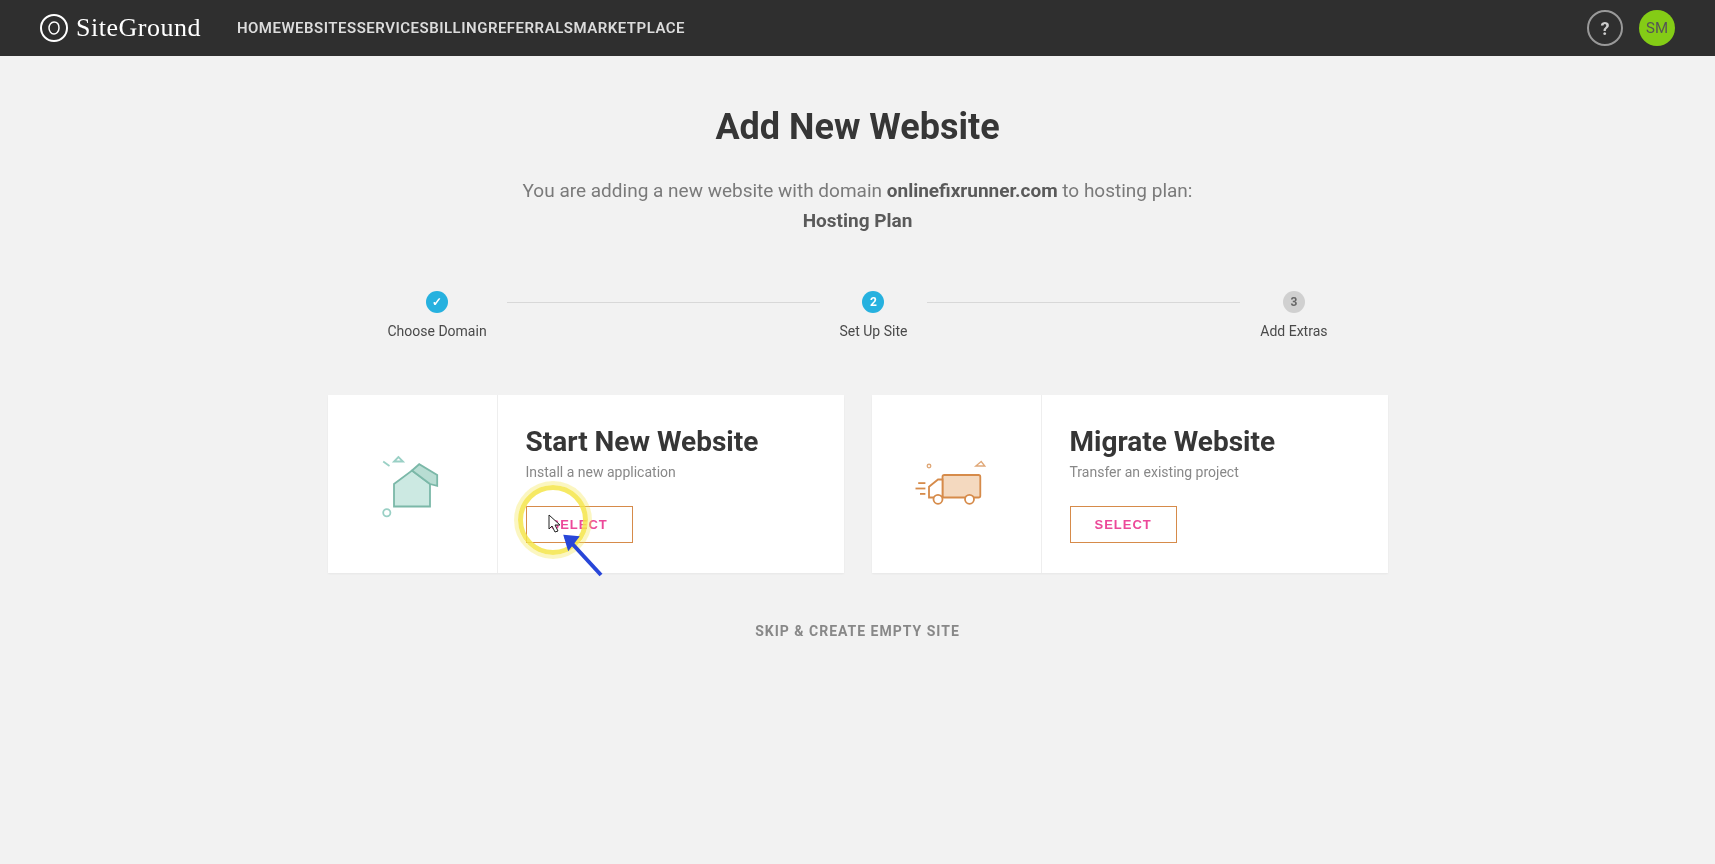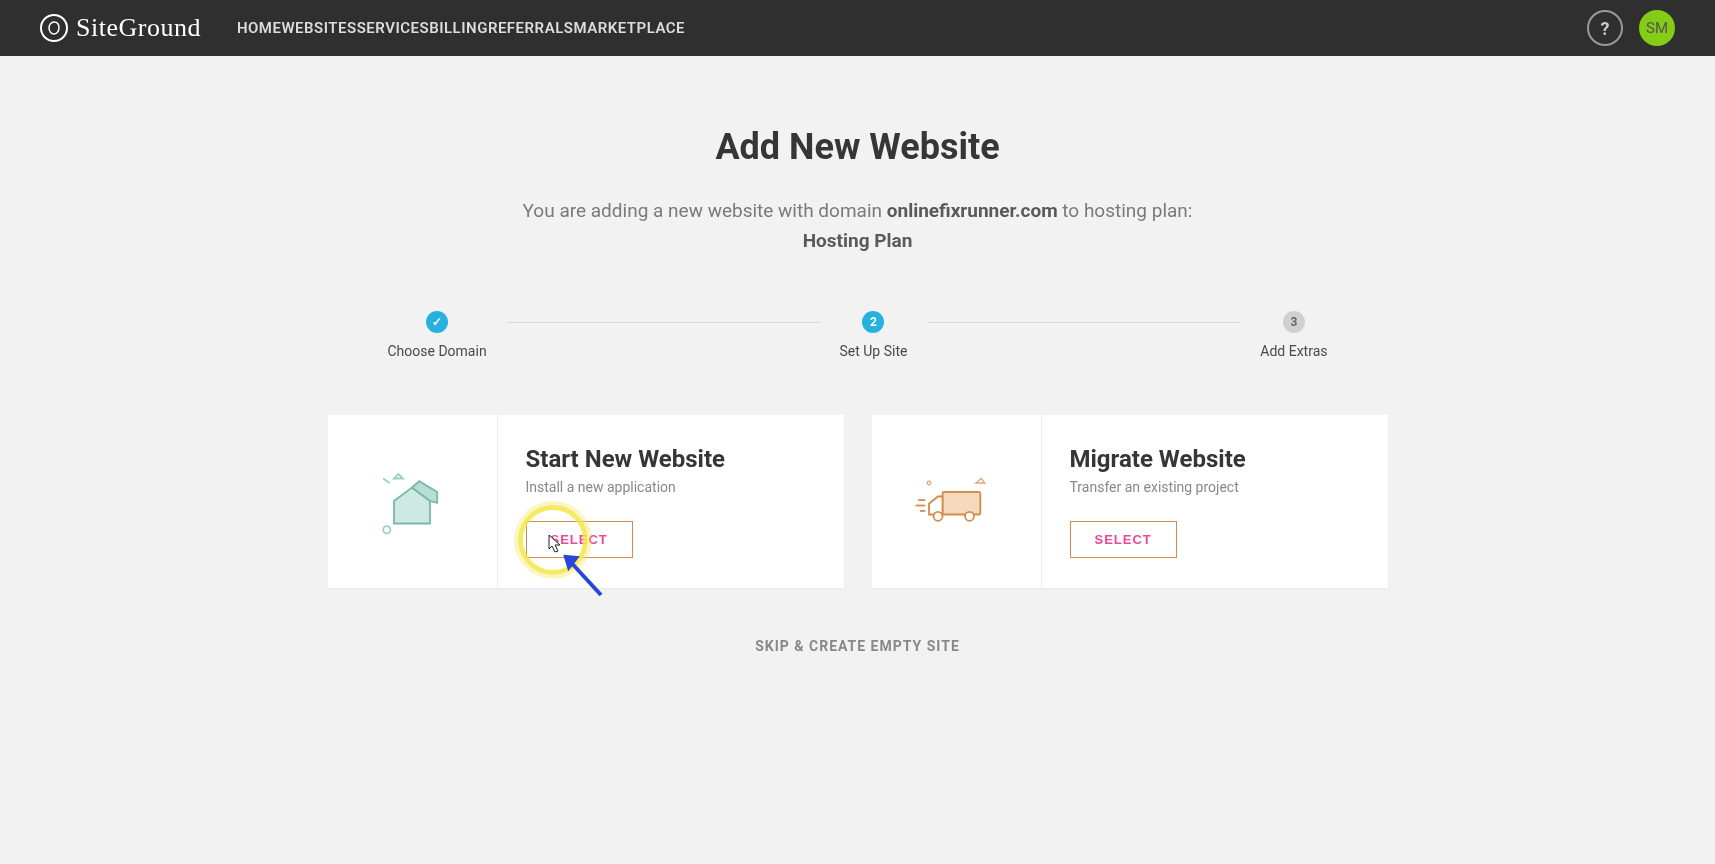--- a/index.html
+++ b/index.html
@@ -92,21 +92,20 @@
       max-width: 1100px;
       margin: 0 auto;
       padding: 50px 20px 0;
       text-align: center;
     }
     .page-title {
       font-size: 36px;
       font-weight: 700;
       color: #363636;
       margin-bottom: 28px;
-      margin-top: 20px;
     }
     .subtitle {
       color: #7a7a7a;
       font-size: 19px;
       line-height: 1.6;
       margin-bottom: 54px;
     }
     .subtitle strong { color: #5a5a5a; }
 
     
@@ -177,21 +176,21 @@
       border-right: 1px solid #eee;
       display: flex;
       align-items: center;
       justify-content: center;
     }
     .card-body {
       padding: 30px 28px;
       flex: 1;
     }
     .card-title {
-      font-size: 24px;
+      font-size: 28px;
       font-weight: 700;
       color: #363636;
       margin-bottom: 6px;
     }
     .card-desc {
       font-size: 14px;
       color: #888;
       margin-bottom: 26px;
     }
     .select-btn {

